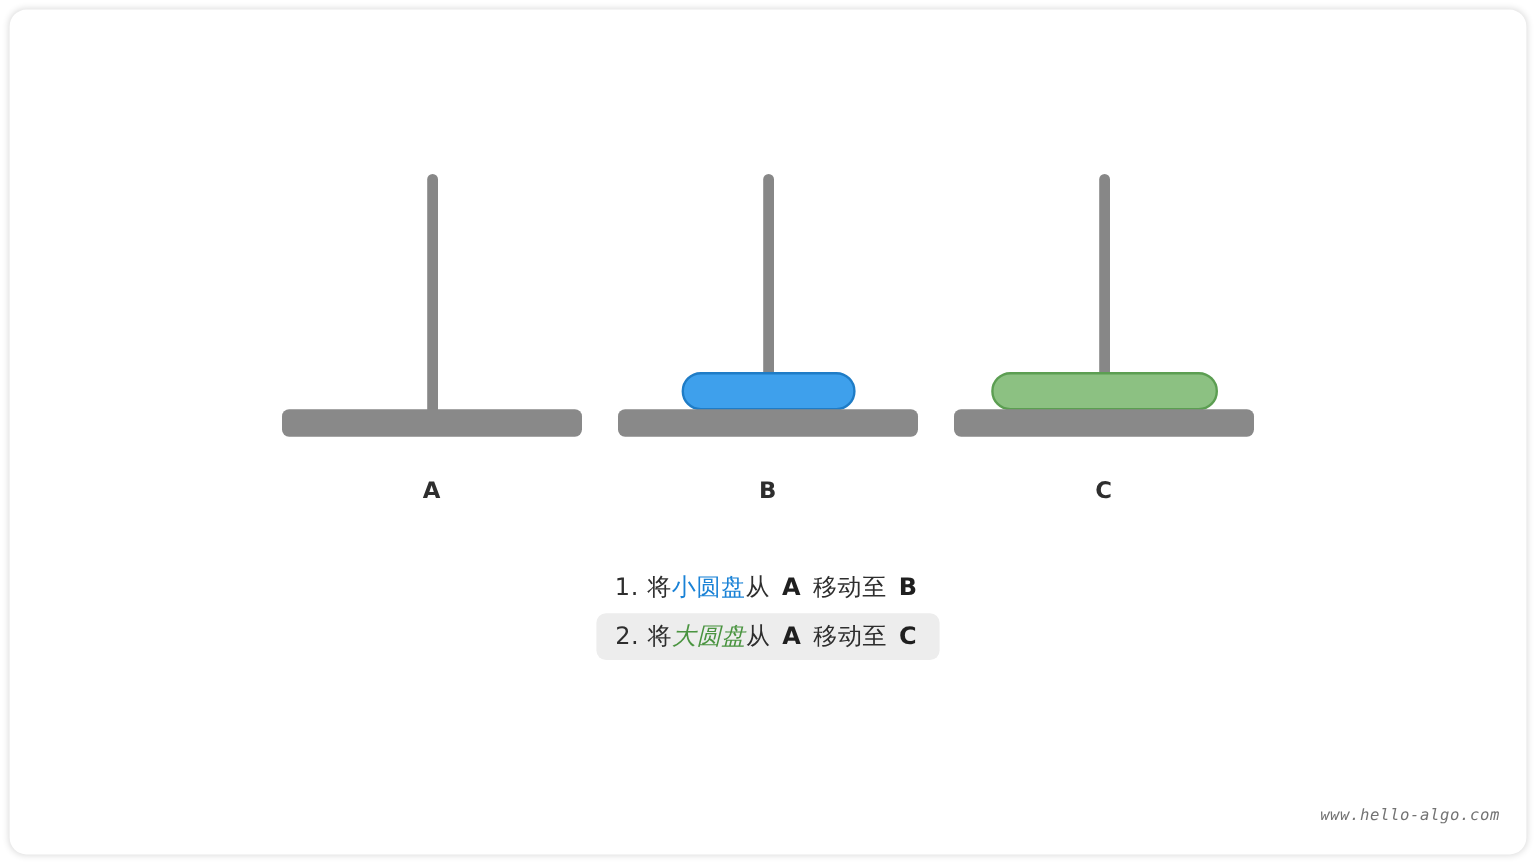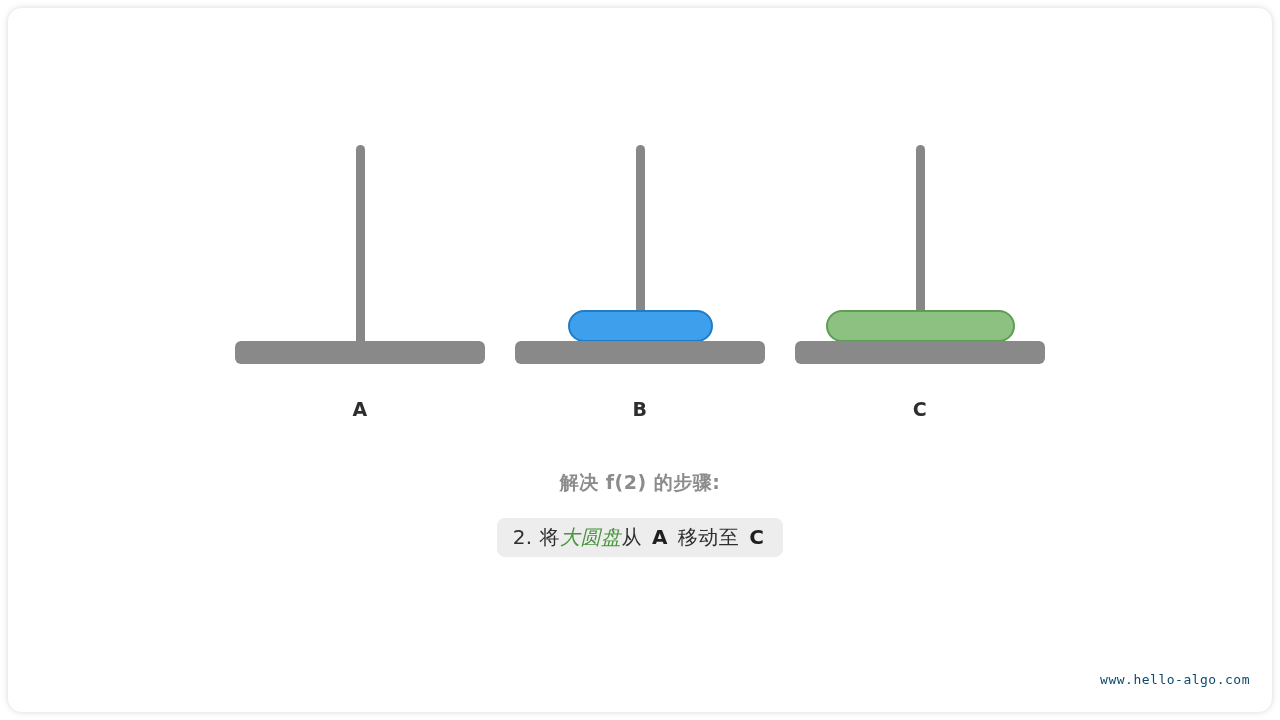--- a/index.html
+++ b/index.html
@@ -155,22 +155,23 @@
     letter-spacing: 1px;
   }
 
   
   .watermark {
     position: absolute;
     right: 30px;
     top: 672px;
     font-family: "DejaVu Sans Mono", "Liberation Mono", monospace;
     font-size: 13px;
-    color: #0c4a6e;
-    letter-spacing: 0.5px;
+    color: #737373;
+    letter-spacing: 0.5px;
+    font-style: italic;
   }
 </style>
 </head>
 <body>
 
 <div id="canvas">
 
   <div class="card-frame"></div>
 
   <div class="tower" style="left:230px;">
@@ -187,22 +188,24 @@
   </div>
 
   <div class="tower" style="left:790px;">
     <div class="pole"></div>
     <div class="disk disk-large"></div>
     <div class="base"></div>
     <div class="peg-label">C</div>
   </div>
 
   <div class="caption">
-    <div class="caption-title">解决 f(2) 的步骤:</div>
-
+
+    <div class="step-row">
+      <span class="step-line"><span class="num">1.</span>&nbsp;<span>将</span><span class="disk-word-small">小圆盘</span><span>从</span>&nbsp;<span class="peg">A</span>&nbsp;<span>移动至</span>&nbsp;<span class="peg">B</span></span>
+    </div>
 
     <div class="step-row">
       <span class="step-line highlight"><span class="num">2.</span>&nbsp;<span>将</span><span class="disk-word-large">大圆盘</span><span>从</span>&nbsp;<span class="peg">A</span>&nbsp;<span>移动至</span>&nbsp;<span class="peg">C</span></span>
     </div>
   </div>
 
 
   <div class="watermark">www.hello-algo.com</div>
 
 </div>

